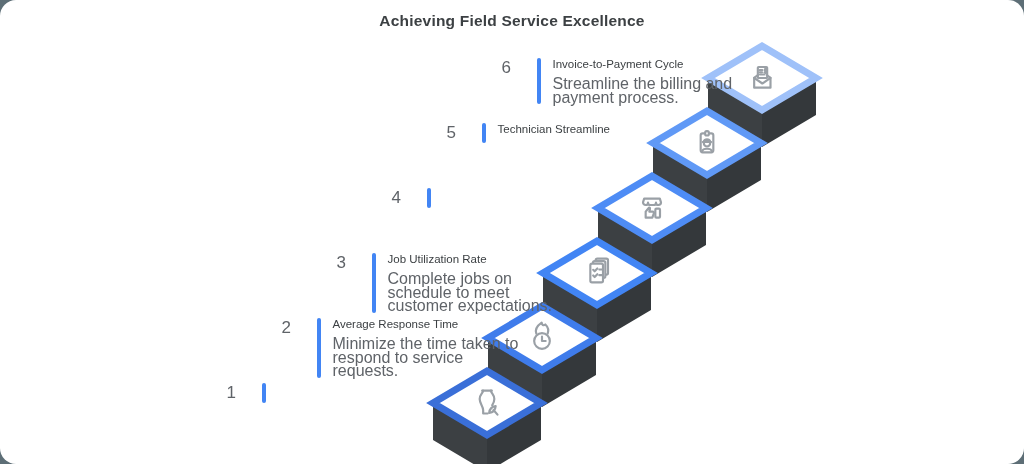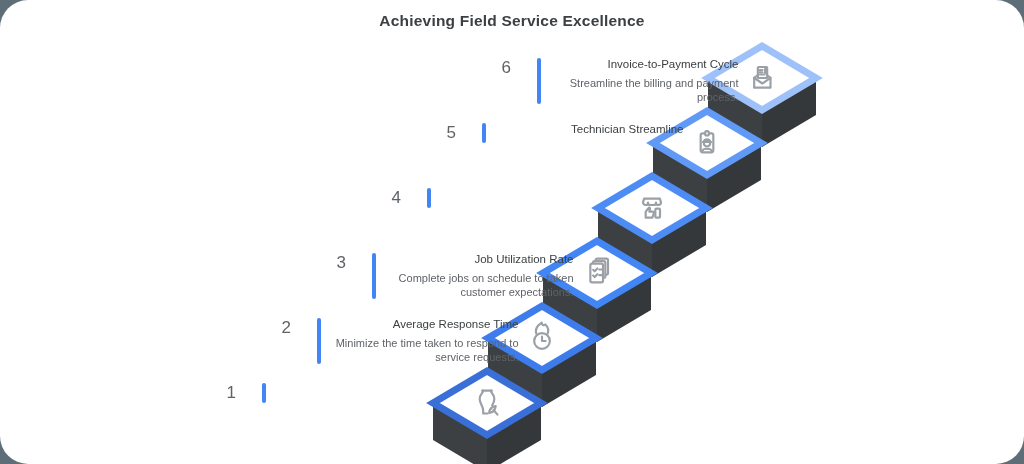--- a/index.html
+++ b/index.html
@@ -6,21 +6,21 @@
   html,body { width:100%; height:100%; }
   body {
     background:#5d6e76;
     font-family:"Liberation Sans","DejaVu Sans",sans-serif;
     display:flex; align-items:flex-start; justify-content:flex-start;
   }
   .canvas {
     position:relative;
     width:1024px; height:464px;
     background:#ffffff;
-    border-radius:28px;
+    border-radius:16px;
     overflow:hidden;
   }
   .main-title {
     position:absolute; top:12px; left:0; right:0;
     text-align:center;
     font-size:15.5px; font-weight:700;
     color:#3c4043;
     letter-spacing:.2px;
   }
   #stairs { position:absolute; top:0; left:0; }
@@ -36,29 +36,29 @@
     font-size:17px;
     line-height:1.15;
     color:#5f6368;
   }
   .bar {
     margin-left:26px;
     width:3.5px;
     border-radius:2px;
     background:#4285f4;
   }
-  .texts { margin-left:12px; width:186px;text-align:right; }
+  .texts { margin-left:12px; width:186px; }
   .step-title {
     font-size:11.5px;
     color:#3c4043;
     margin-bottom:7px;
     white-space:nowrap;
   }
   .step-desc {
-    font-size:11px;
+    font-size:16px;
     line-height:13.5px;
     color:#5f6368;
   }
 </style>
 </head>
 <body>
 
 <div class="canvas">
 
   <div class="main-title">Achieving Field Service Excellence</div>
@@ -180,21 +180,21 @@
       <div class="texts">
         <div class="step-title">Average Response Time</div>
         <div class="step-desc">Minimize the time taken to respond to service requests.</div>
       </div>
     </div>
       <div class="step-row" style="left: 325px; top: 253px;">
       <div class="num">3</div>
       <div class="bar" style="background: rgb(66, 133, 244);"></div>
       <div class="texts">
         <div class="step-title">Job Utilization Rate</div>
-        <div class="step-desc">Complete jobs on schedule to taken customer expectations.</div>
+        <div class="step-desc">Complete jobs on schedule to meet customer expectations.</div>
       </div>
     </div>
       <div class="step-row" style="left: 380px; top: 188px;">
       <div class="num">4</div>
       <div class="bar" style="background: rgb(66, 133, 244);"></div>
     </div>
       <div class="step-row" style="left: 435px; top: 123px;">
       <div class="num">5</div>
       <div class="bar" style="background: rgb(66, 133, 244);"></div>
       <div class="texts">

